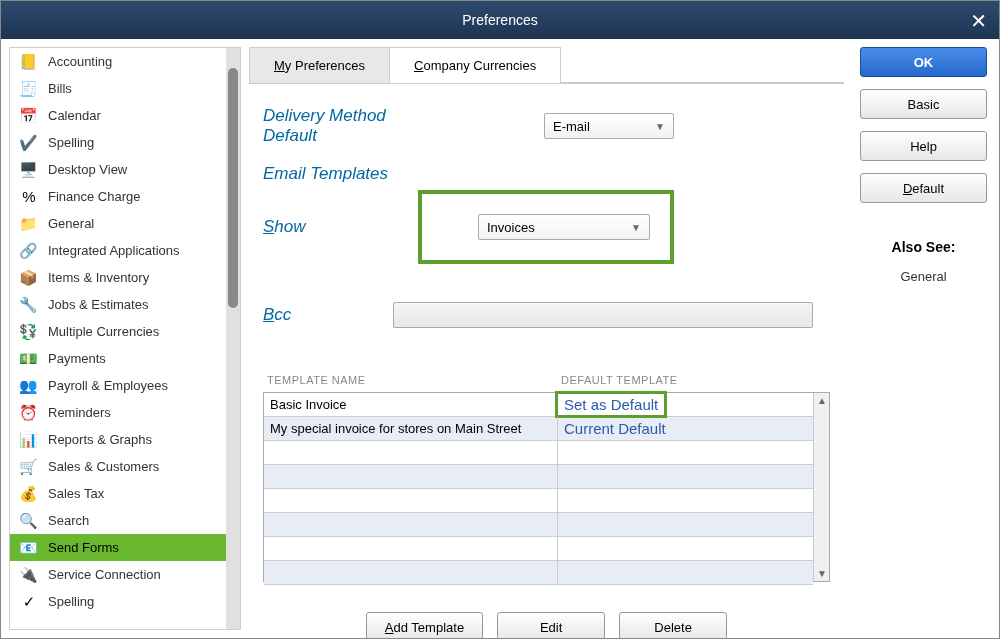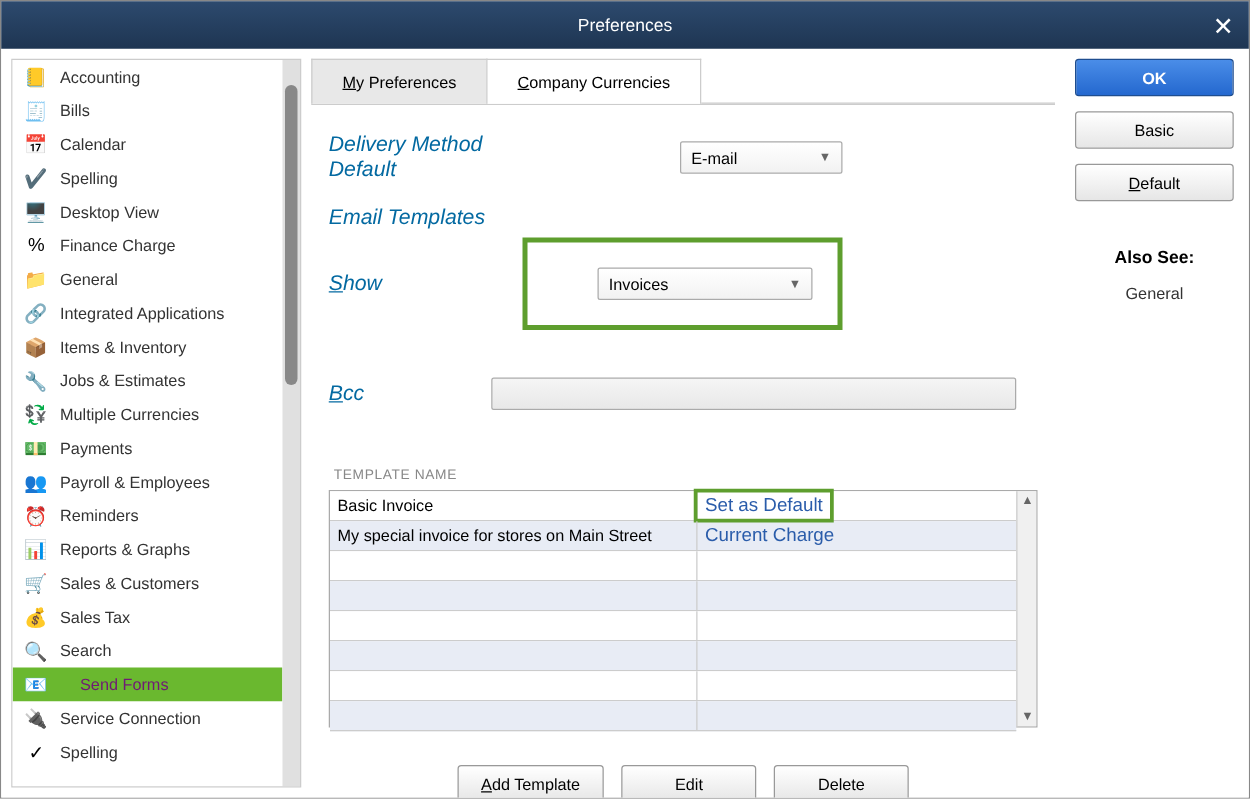--- a/index.html
+++ b/index.html
@@ -15,21 +15,21 @@
     
     .sidebar-container { width: 232px; border: 1px solid #ccc; display: flex; overflow: hidden; }
     .sidebar { flex: 1; overflow-y: auto; background: #fff; }
     .sidebar-scroll { width: 14px; background: #e0e0e0; position: relative; }
     .scroll-thumb { background: #888; border-radius: 6px; width: 10px; margin: 2px; height: 240px; position: absolute; top: 18px; }
     
     .sidebar-item { display: flex; align-items: center; padding: 5px 10px; cursor: pointer; gap: 10px; height: 27px; }
     .sidebar-item.selected { background: #6ab82f; color: #fff; }
     .sidebar-icon { width: 18px; height: 18px; display: flex; align-items: center; justify-content: center; font-size: 15px; }
     .sidebar-label { font-size: 13px; color: #333; }
-    .sidebar-item.selected .sidebar-label { color: #701a75; margin-left: 16px; }
+    .sidebar-item.selected .sidebar-label { color: #000000; }
     
     .main-area { flex: 1; display: flex; gap: 12px; }
     
     .center-pane { flex: 1; display: flex; flex-direction: column; }
     
     .tabs { display: flex; border-bottom: 1px solid #ccc; }
     .tab { padding: 10px 24px; background: #e8e8e8; border: 1px solid #ccc; border-bottom: none; cursor: pointer; margin-right: -1px; font-size: 13px; }
     .tab.active { background: #fff; position: relative; z-index: 1; }
     .tab .ul { text-decoration: underline; }
     .tabs .spacer { flex: 1; border-bottom: 1px solid #ccc;}
@@ -220,32 +220,33 @@
           </div>
 
           <div class="form-row" style="margin-top:20px">
             <div class="form-label" style="width:130px"><span class="ul">B</span>cc</div>
             <input class="text-input" value="" style="">
           </div>
 
           <div class="table-container">
             <div class="table-header">
               <div class="th th-name">TEMPLATE NAME</div>
+              <div class="th th-default">DEFAULT TEMPLATE</div>
             </div>
             <div class="table-body">
               <div class="table-rows" id="table-rows">
                   <div class="table-row">
                     <div class="td-name">Basic Invoice</div>
                     <div class="td-default" style="padding: 0px;">
                       <span class="highlight-cell">Set as Default</span>
                     </div>
                   </div>
                   <div class="table-row">
                     <div class="td-name">My special invoice for stores on Main Street</div>
-                    <div class="td-default">Current Charge</div>
+                    <div class="td-default">Current Default</div>
                   </div>
                   <div class="table-row">
                     <div class="td-name"></div>
                     <div class="td-default"></div>
                   </div>
                   <div class="table-row">
                     <div class="td-name"></div>
                     <div class="td-default"></div>
                   </div>
                   <div class="table-row">
@@ -286,20 +287,23 @@
 
       </div>
 
       <div class="right-pane">
         <div class="right-btn primary">
             <span>OK</span>
           </div>
         <div class="right-btn">
             <span>Basic</span>
           </div>
+        <div class="right-btn">
+            <span>Help</span>
+          </div>
         <div class="right-btn"><span class="ul">D</span>efault</div>
         <div class="also-see">
           <div class="also-see-title">Also See:</div>
           <div class="also-see-item">General</div>
         </div>
       </div>
 
     </div>
 
   </div>

